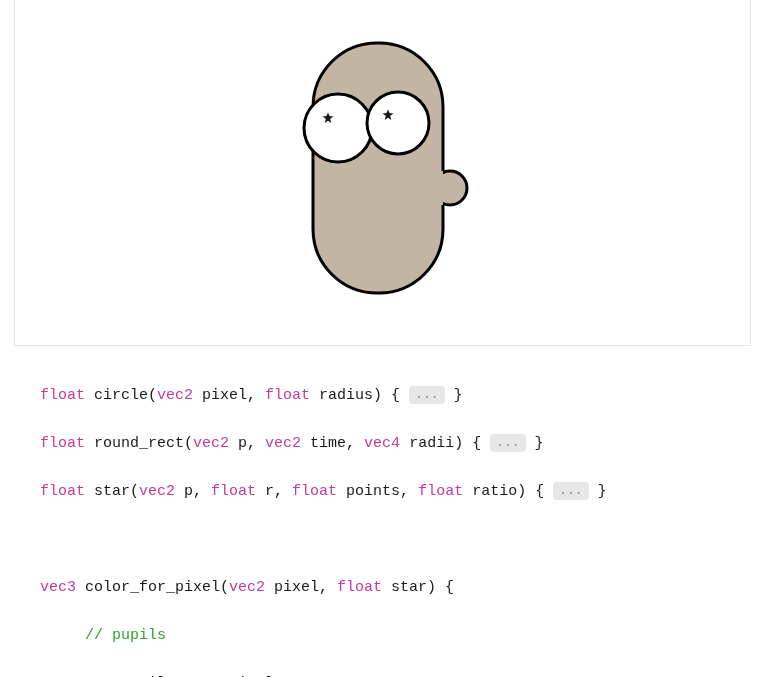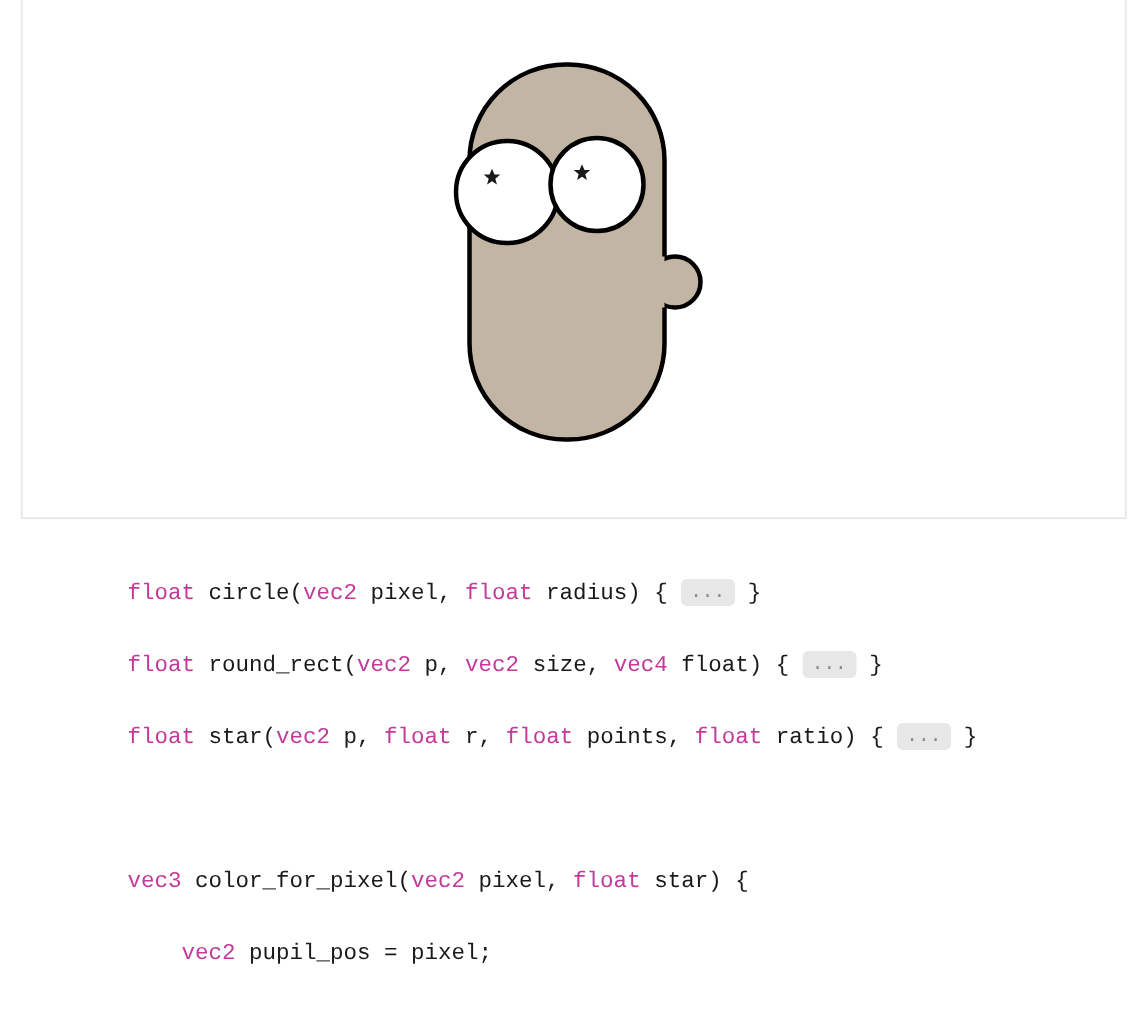--- a/index.html
+++ b/index.html
@@ -40,21 +40,21 @@
     display: inline-block;
     background: #e7e7e7;
     color: #888;
     border-radius: 4px;
     padding: 0 6px;
     font-size: 13px;
     line-height: 18px;
     vertical-align: 1px;
   }
   .indent1 { padding-left: 36px; display:inline-block;}
-  .line { display:block;margin-left:45px; }
+  .line { display:block; }
 </style>
 </head>
 <body>
 
 <div class="canvas-area">
   <svg width="260" height="300" viewBox="0 0 260 300">
 
     <rect x="60" y="20" width="130" height="250" rx="64" ry="64" fill="#C3B5A4" stroke="#000" stroke-width="3"></rect>
 
     <circle cx="197" cy="165" r="17" fill="#C3B5A4" stroke="#000" stroke-width="3"></circle>
@@ -68,24 +68,25 @@
       <polygon points="0,-10 3,-3 10,-3 4,2 6,9 0,5 -6,9 -4,2 -10,-3 -3,-3" fill="#1a1a1a"></polygon>
     </g>
     <g transform="translate(135,92) scale(0.55)">
       <polygon points="0,-10 3,-3 10,-3 4,2 6,9 0,5 -6,9 -4,2 -10,-3 -3,-3" fill="#1a1a1a"></polygon>
     </g>
   </svg>
 </div>
 
 <div class="code-area">
 <span class="line"><span class="tok-type">float</span><span class="tok-ident"> circle(</span><span class="tok-type">vec2</span><span class="tok-ident"> pixel, </span><span class="tok-type">float</span><span class="tok-ident"> radius) { </span><span class="fold">...</span><span class="tok-ident"> }</span></span>
-<span class="line"><span class="tok-type">float</span><span class="tok-ident"> round_rect(</span><span class="tok-type">vec2</span><span class="tok-ident"> p, </span><span class="tok-type">vec2</span><span class="tok-ident"> size, </span><span class="tok-type">vec4</span><span class="tok-ident"> float) { </span><span class="fold">...</span><span class="tok-ident"> }</span></span>
+<span class="line"><span class="tok-type">float</span><span class="tok-ident"> round_rect(</span><span class="tok-type">vec2</span><span class="tok-ident"> p, </span><span class="tok-type">vec2</span><span class="tok-ident"> time, </span><span class="tok-type">vec4</span><span class="tok-ident"> radii) { </span><span class="fold">...</span><span class="tok-ident"> }</span></span>
 <span class="line"><span class="tok-type">float</span><span class="tok-ident"> star(</span><span class="tok-type">vec2</span><span class="tok-ident"> p, </span><span class="tok-type">float</span><span class="tok-ident"> r, </span><span class="tok-type">float</span><span class="tok-ident"> points, </span><span class="tok-type">float</span><span class="tok-ident"> ratio) { </span><span class="fold">...</span><span class="tok-ident"> }</span></span>
 <span class="line"> </span>
 <span class="line"><span class="tok-type">vec3</span><span class="tok-ident"> color_for_pixel(</span><span class="tok-type">vec2</span><span class="tok-ident"> pixel, </span><span class="tok-type">float</span><span class="tok-ident"> star) {</span></span>
+<span class="line"><span class="indent1"></span><span class="tok-comm"> // pupils</span></span>
 <span class="line"><span class="indent1"></span><span class="tok-type">vec2</span><span class="tok-ident"> pupil_pos = pixel;</span></span>
 
 
 
 
 
 
 </div>
 
 </body></html>

